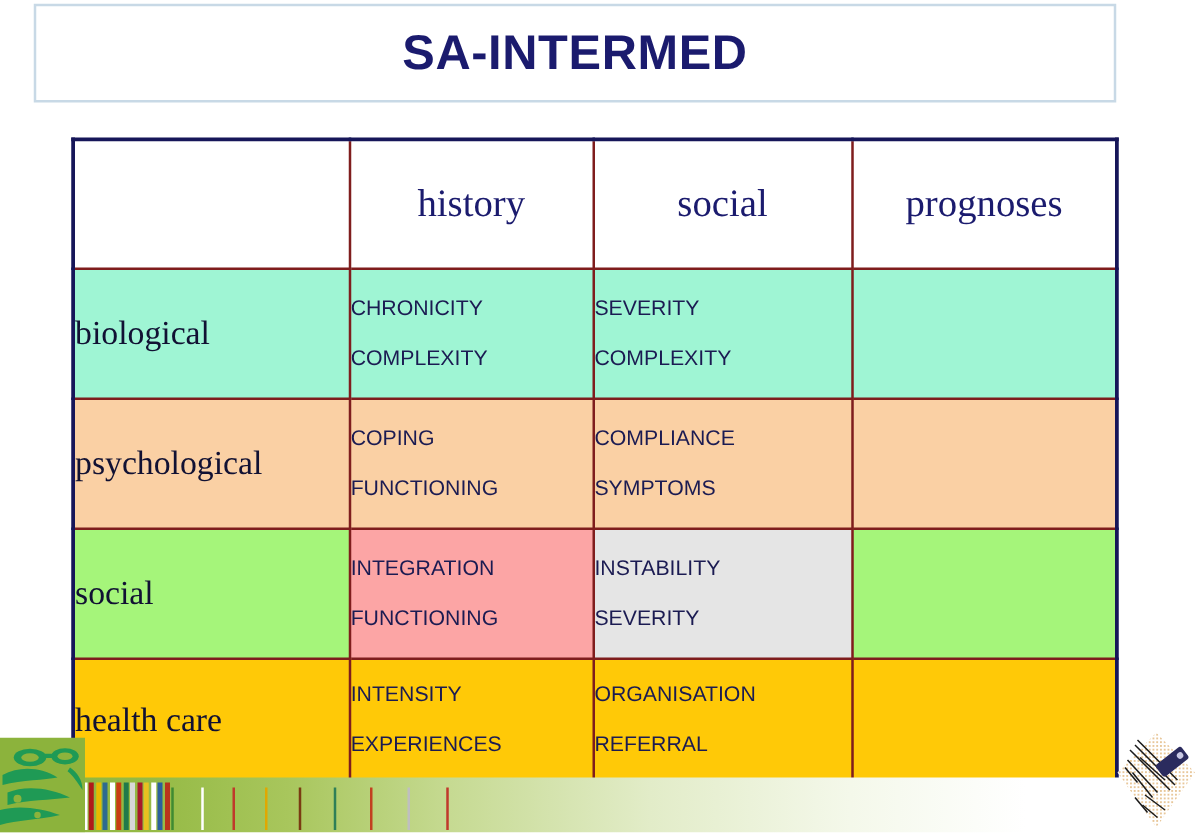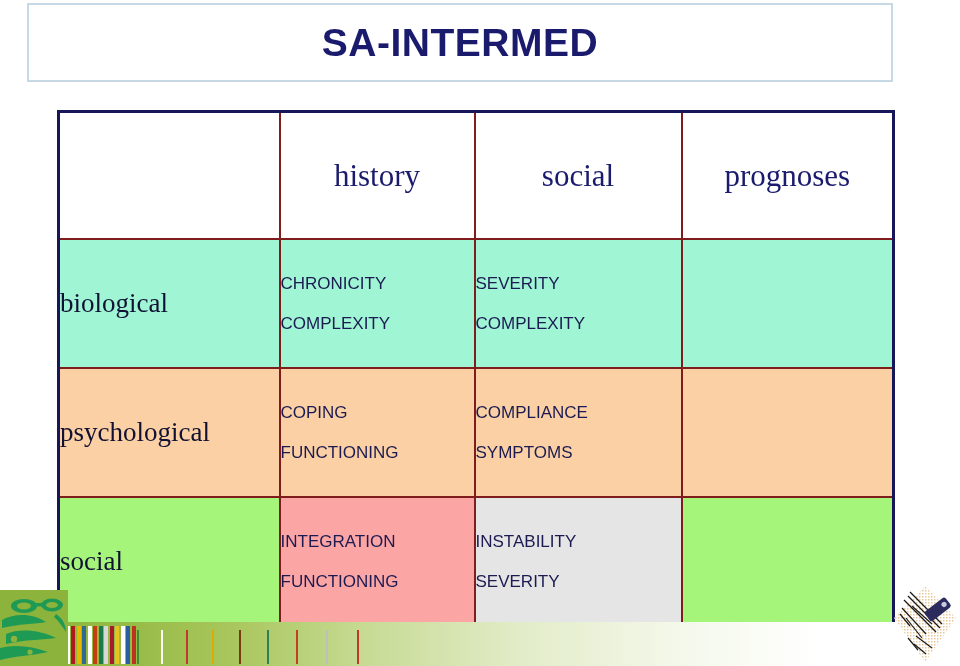--- a/index.html
+++ b/index.html
@@ -217,20 +217,32 @@
           <td class="row-label" style="background: rgb(165, 245, 122);">social</td>
           <td class="cell-items" style="background: #fca5a5;">
             <span class="item">INTEGRATION</span>
             <span class="item">FUNCTIONING</span>
           </td>
           <td class="cell-items" style="background: #e5e5e5;">
             <span class="item">INSTABILITY</span>
             <span class="item">SEVERITY</span>
           </td>
           <td class="cell-empty" style="background: rgb(165, 245, 122);"></td>
+        </tr>
+        <tr class="body-row last">
+          <td class="row-label" style="background: rgb(255, 201, 7);">health care</td>
+          <td class="cell-items" style="background: rgb(255, 201, 7);">
+            <span class="item">INTENSITY</span>
+            <span class="item">EXPERIENCES</span>
+          </td>
+          <td class="cell-items" style="background: rgb(255, 201, 7);">
+            <span class="item">ORGANISATION</span>
+            <span class="item">REFERRAL</span>
+          </td>
+          <td class="cell-empty" style="background: rgb(255, 201, 7);"></td>
         </tr>
       </tbody>
   </table>
 
   <div id="bottom-band"></div>
   <div id="stripe-group">
       <div class="stripe" style="background: rgb(58, 122, 42); width: 4px; left: 0px; height: 38px;"></div>
       <div class="stripe" style="background: rgb(255, 255, 255); width: 4px; left: 5.5px; height: 38px;"></div>
       <div class="stripe" style="background: rgb(176, 26, 26); width: 4px; left: 11px; height: 38px;"></div>
       <div class="stripe" style="background: rgb(232, 184, 0); width: 4px; left: 16.5px; height: 38px;"></div>

